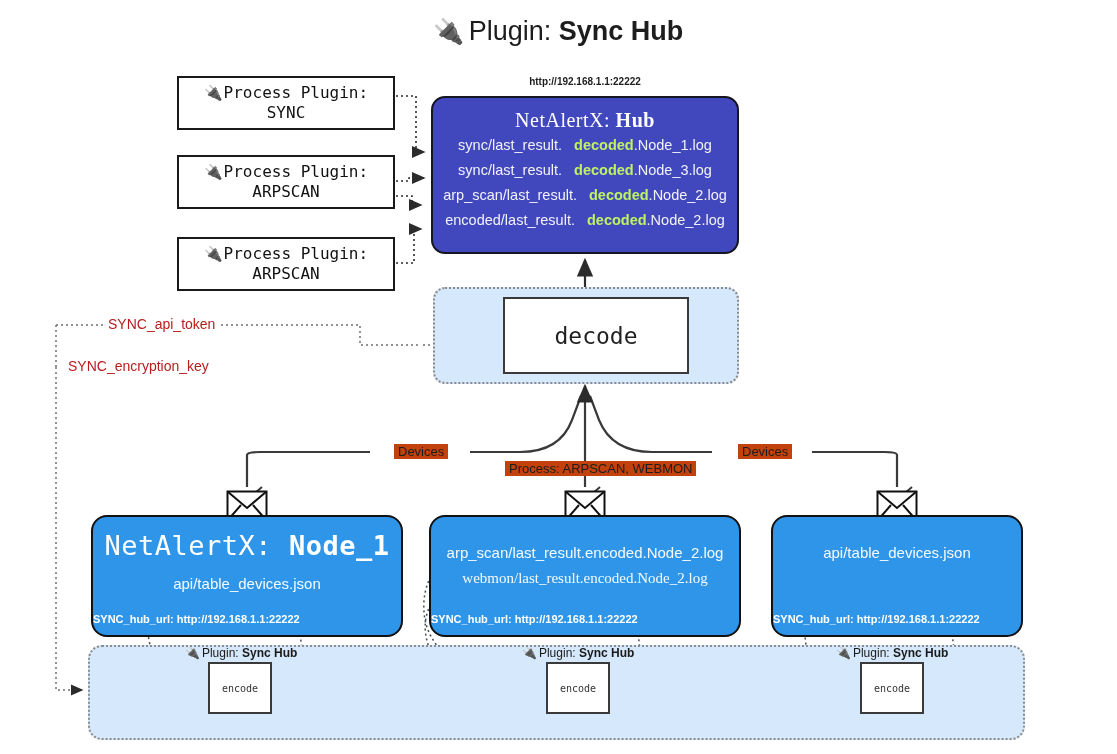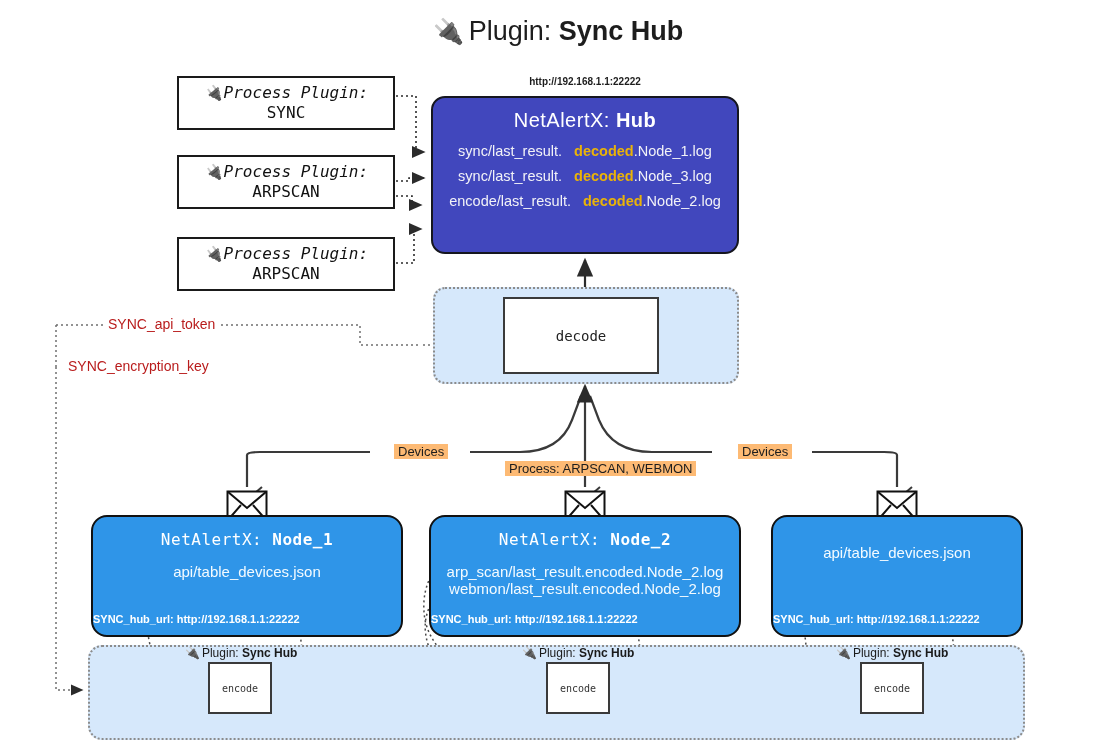--- a/index.html
+++ b/index.html
@@ -29,94 +29,94 @@
     border:2px solid #1a1a1a;
     background:#ffffff;
     box-sizing:border-box;
     font-family:"DejaVu Sans Mono", monospace;
     font-size:16px;color:#111;
     line-height:1.25;
     display:flex;flex-direction:column;
     align-items:center;justify-content:center;
     text-align:center;
   }
-  .proc-box .l1{white-space:nowrap;font-style:italic;}
+  .proc-box .l1{white-space:nowrap;}
   .proc-box .l1 .plug{font-family:"DejaVu Sans",sans-serif;font-size:15px;margin-right:1px;}
   .proc-box .l2{white-space:nowrap;}
 
   
   .hub{
     position:absolute;left:431px;top:96px;
     width:308px;height:158px;
     background:#4147bd;
     border:2px solid #15161f;
     border-radius:14px;
     box-sizing:border-box;
     color:#ffffff;
     display:flex;flex-direction:column;align-items:center;
     padding-top:11px;
   }
   .hub .hub-title{
-    font-family:Liberation Sans, sans-serif;
-    font-size:20px;letter-spacing:.5px;white-space:nowrap;margin-bottom:7px;
+    font-family:Liberation Serif, serif;
+    font-size:20px;letter-spacing:.5px;white-space:nowrap;margin-bottom:1px;
   }
   .hub .hub-title b{font-weight:bold;}
   .hub .logline{
     font-size:14.5px;line-height:1.72;white-space:nowrap;color:#f2f2f7;
   }
-  .hub .logline b{font-weight:bold;color:#eab308;margin-left:12px;}
+  .hub .logline b{font-weight:bold;color:#bef264;margin-left:12px;}
   .hub-url{
     position:absolute;left:431px;top:76px;width:308px;text-align:center;
     font-size:10px;font-weight:bold;color:#1d1d1d;white-space:nowrap;
   }
 
   
   .decode-wrap{
     position:absolute;left:433px;top:287px;width:306px;height:97px;
     background:#d6e8fb;border:2px dotted #8c8c8c;border-radius:12px;box-sizing:border-box;
   }
   .decode-box{
-    position:absolute;left:503px;top:297px;width:156px;height:77px;
+    position:absolute;left:503px;top:297px;width:186px;height:77px;
     background:#ffffff;border:2px solid #3a3a3a;box-sizing:border-box;
     display:flex;align-items:center;justify-content:center;
-    font-family:"DejaVu Sans Mono", monospace;font-size:14px;color:#222;
+    font-family:"DejaVu Sans Mono", monospace;font-size:23px;color:#222;
   }
 
   
   .tok{
     position:absolute;font-size:14px;color:#b91c1c;background:#ffffff;
     padding:0 4px;white-space:nowrap;
   }
 
   
   .edge-label{
-    position:absolute;font-size:13px;color:#1d1d1d;background:#fdba74;
+    position:absolute;font-size:13px;color:#1d1d1d;background:#c2410c;
     padding:0 4px;white-space:nowrap;
   }
 
   
   .node{
     position:absolute;
     background:#2f95e8;
     border:2px solid #111;
     border-radius:16px;
     box-sizing:border-box;
     color:#ffffff;
     display:flex;flex-direction:column;align-items:center;
     padding-top:13px;
   }
   .node .node-title{
     font-family:"DejaVu Sans Mono", monospace;
-    font-size:16px;letter-spacing:.5px;white-space:nowrap;
+    font-size:27px;letter-spacing:.5px;white-space:nowrap;
   }
   .node .node-title b{font-weight:bold;}
   .node .node-line{
     font-size:15px;color:#f4fbff;white-space:nowrap;margin-top:14px;
   }
-  .node .node-line.tight{margin-top:0;}
+  .node .node-line.tight{margin-top:9px;font-family:Liberation Serif, serif;}
   .node .node-foot{
     position:absolute;left:0;bottom:10px;width:100%;text-align:left;
     font-size:11px;font-weight:bold;color:#ffffff;white-space:nowrap;
   }
 
   
   .env{position:absolute;width:42px;height:32px;}
 
   
   .encode-band{
@@ -219,21 +219,22 @@
   <div class="proc-box" style="left:177px;top:237px;">
     <div class="l1"><span class="plug">🔌</span><span>Process Plugin:</span></div>
     <div class="l2">ARPSCAN</div>
   </div>
 
   <div class="hub-url">http://192.168.1.1:22222</div>
   <div class="hub">
     <div class="hub-title"><span>NetAlertX: </span><b>Hub</b></div>
     <div class="logline"><span>sync/last_result.</span><b>decoded</b><span>.Node_1.log</span></div>
     <div class="logline"><span>sync/last_result.</span><b>decoded</b><span>.Node_3.log</span></div>
-    <div class="logline"><span>encode/last_result.</span><b>decoded</b><span>.Node_2.log</span></div>
+    <div class="logline"><span>arp_scan/last_result.</span><b>decoded</b><span>.Node_2.log</span></div>
+    <div class="logline"><span>encoded/last_result.</span><b>decoded</b><span>.Node_2.log</span></div>
   </div>
 
   <div class="decode-wrap"></div>
   <div class="decode-box">decode</div>
 
   <div class="tok" style="left:104px;top:316px;">SYNC_api_token</div>
   <div class="tok" style="left:64px;top:358px;">SYNC_encryption_key</div>
 
   <div class="edge-label" style="left:394px;top:444px;">Devices</div>
   <div class="edge-label" style="left:738px;top:444px;">Devices</div>
@@ -255,21 +256,20 @@
     <path d="M1.5,30.5 L15,15 M40.5,30.5 L27,15" fill="none" stroke="#111" stroke-width="2"></path>
   </svg>
 
   <div class="node" style="left:91px;top:515px;width:312px;height:122px;">
     <div class="node-title"><span>NetAlertX: </span><b>Node_1</b></div>
     <div class="node-line">api/table_devices.json</div>
     <div class="node-foot">SYNC_hub_url: http://192.168.1.1:22222</div>
   </div>
 
   <div class="node" style="left:429px;top:515px;width:312px;height:122px;">
-    <div class="node-title"><span>NetAlertX: </span><b>Node_2</b></div>
     <div class="node-line">arp_scan/last_result.encoded.Node_2.log</div>
     <div class="node-line tight">webmon/last_result.encoded.Node_2.log</div>
     <div class="node-foot">SYNC_hub_url: http://192.168.1.1:22222</div>
   </div>
 
   <div class="node" style="left:771px;top:515px;width:252px;height:122px;">
     <div class="node-line">api/table_devices.json</div>
     <div class="node-foot">SYNC_hub_url: http://192.168.1.1:22222</div>
   </div>
 

